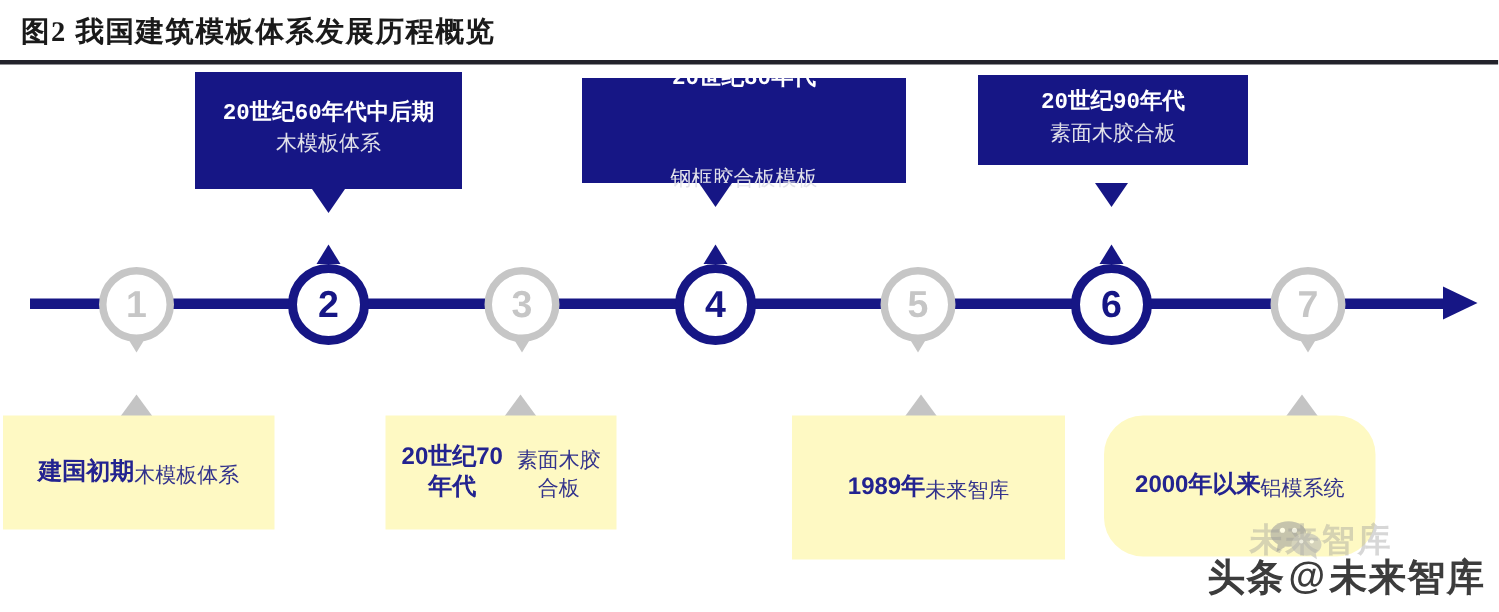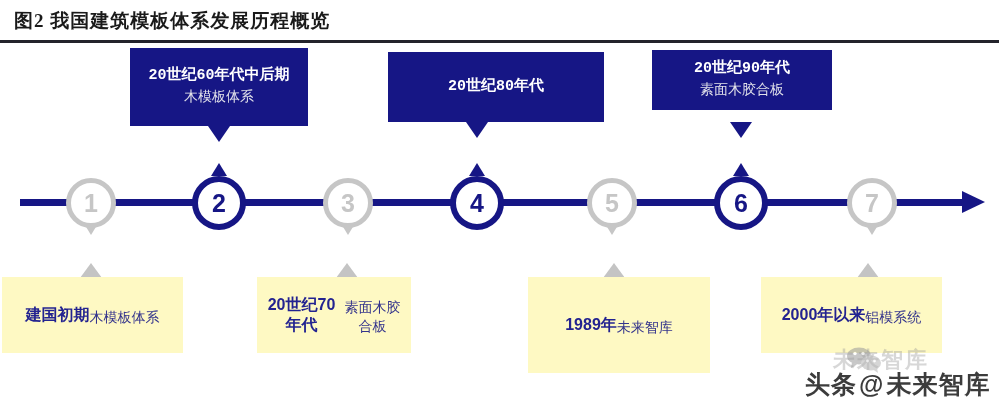--- a/index.html
+++ b/index.html
@@ -227,20 +227,21 @@
   <div class="axis-arrow"></div>
 
   <div class="box-blue" style="left:130px; top:48px; width:178px; height:78px;">
     <div class="b-title">20世纪60年代中后期</div>
     <div class="b-sub">木模板体系</div>
   </div>
   <div class="box-blue-tail" style="left:208px; top:126px;"></div>
 
   <div class="box-blue" style="left:388px; top:52px; width:216px; height:70px;gap:45px;">
     <div class="b-title">20世纪80年代</div>
+    <div class="b-sub">钢框胶合板模板</div>
   </div>
   <div class="box-blue-tail" style="left:466px; top:122px;"></div>
 
   <div class="box-blue" style="left:652px; top:50px; width:180px; height:60px;">
     <div class="b-title">20世纪90年代</div>
     <div class="b-sub">素面木胶合板</div>
   </div>
   <div class="box-blue-tail" style="left:730px; top:122px;"></div>
 
   <div class="node-pointer down" style="left:83px;"></div>
@@ -285,21 +286,21 @@
     <div class="g-sub">素面木胶合板</div>
   </div>
 
   <div class="box-gray-tail" style="left:603px;"></div>
   <div class="box-gray" style="left:528px; top:277px; width:182px; height:96px;">
     <div class="g-title">1989年</div>
     <div class="g-sub">未来智库</div>
   </div>
 
   <div class="box-gray-tail" style="left:857px;"></div>
-  <div class="box-gray" style="left:761px; top:277px; width:181px; height:76px;">
+  <div class="box-gray" style="left:736px; top:277px; width:181px; height:94px;border-radius:26px;">
     <div class="g-title">2000年以来</div>
     <div class="g-sub">铝模系统</div>
   </div>
 
   <div class="wm-ghost">未来智库</div>
 
   <svg class="wechat-icon" viewBox="0 0 36 26">
     <ellipse cx="13" cy="9" rx="12" ry="8.5" fill="#9a9a9a"></ellipse>
     <polygon points="6,15 5,21 11,17.5" fill="#9a9a9a"></polygon>
     <circle cx="9" cy="6.5" r="1.7" fill="#ffffff"></circle>

